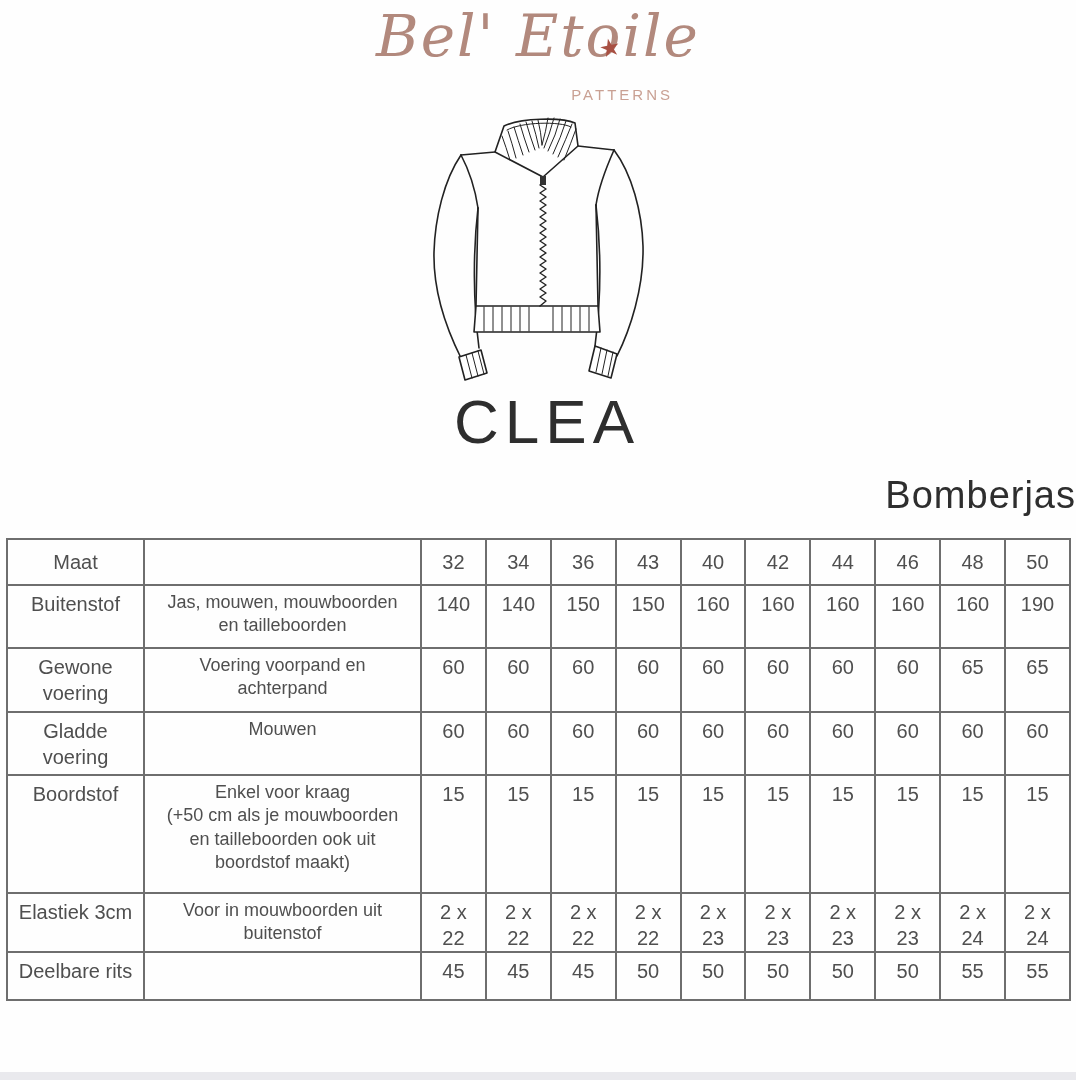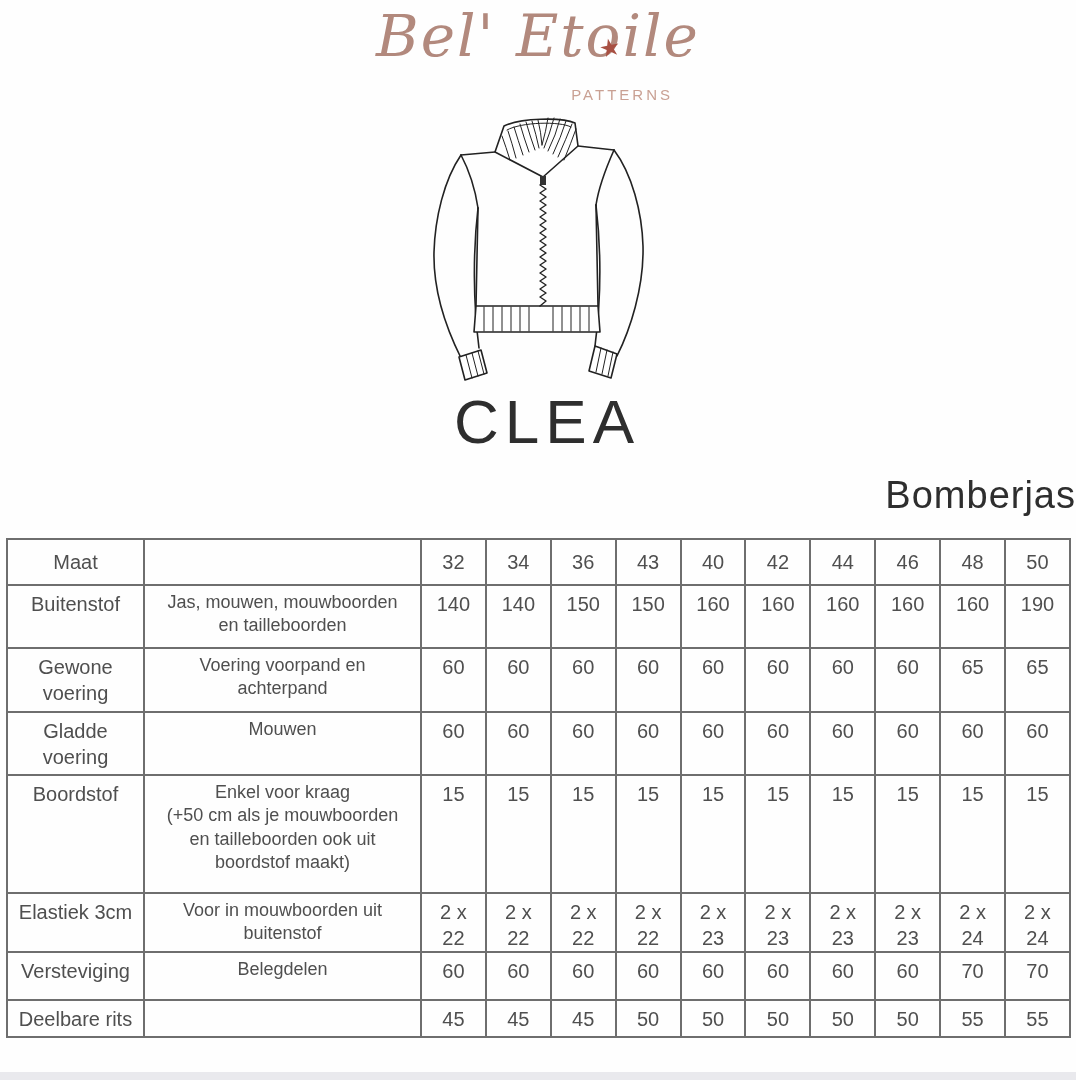--- a/index.html
+++ b/index.html
@@ -278,34 +278,20 @@
           <td class="c-val">2 x
 23</td>
           <td class="c-val">2 x
 23</td>
           <td class="c-val">2 x
 24</td>
           <td class="c-val">2 x
 24</td>
         </tr>
         <tr>
-          <td class="c-label">Versteviging</td>
-          <td class="c-desc">Belegdelen</td>
-          <td class="c-val">60</td>
-          <td class="c-val">60</td>
-          <td class="c-val">60</td>
-          <td class="c-val">60</td>
-          <td class="c-val">60</td>
-          <td class="c-val">60</td>
-          <td class="c-val">60</td>
-          <td class="c-val">60</td>
-          <td class="c-val">70</td>
-          <td class="c-val">70</td>
-        </tr>
-        <tr>
           <td class="c-label">Deelbare rits</td>
           <td class="c-desc"></td>
           <td class="c-val">45</td>
           <td class="c-val">45</td>
           <td class="c-val">45</td>
           <td class="c-val">50</td>
           <td class="c-val">50</td>
           <td class="c-val">50</td>
           <td class="c-val">50</td>
           <td class="c-val">50</td>

